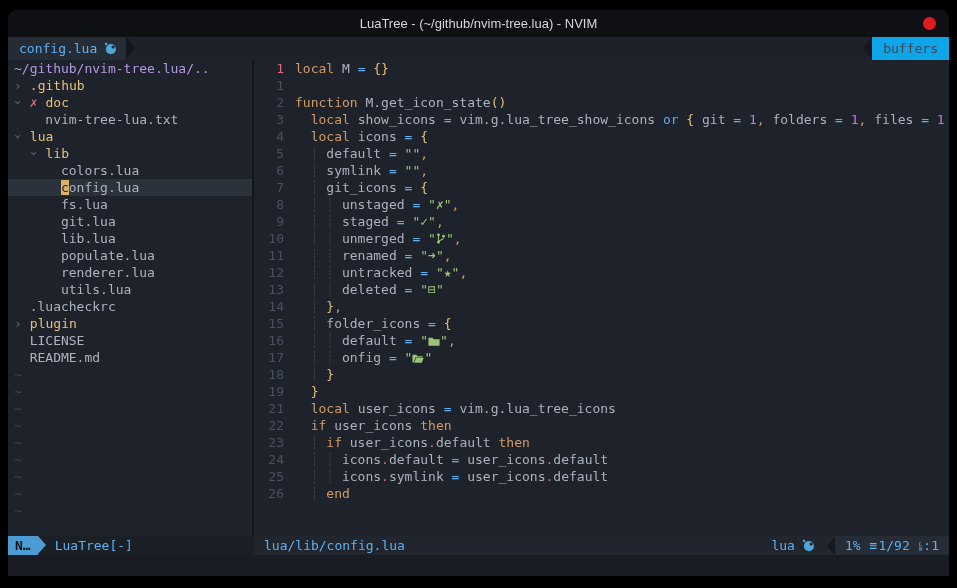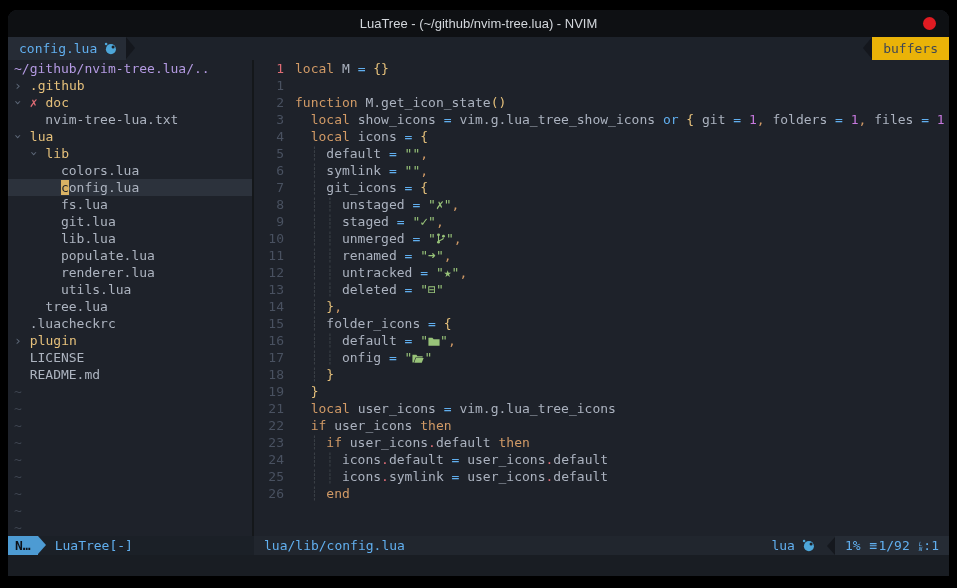--- a/index.html
+++ b/index.html
@@ -11,21 +11,21 @@
   .close-btn{position:absolute;right:13px;top:7px;width:13px;height:13px;border-radius:50%;background:#e01b22}
   
   .tabline{height:23px;background:#1d222a;display:flex;align-items:stretch;
            font:13px "DejaVu Sans Mono",monospace;flex:none}
   .tab{background:#262c36;color:#61afef;display:flex;align-items:center;gap:7px;padding:0 9px 0 11px}
   .tab-arrow{width:0;height:0;border-top:11.5px solid transparent;border-bottom:11.5px solid transparent;
              border-left:9px solid #14171d}
   .tl-spacer{flex:1}
   .buf-arrow{width:0;height:0;border-top:11.5px solid transparent;border-bottom:11.5px solid transparent;
              border-right:9px solid #14171d}
-  .buffers{background:#eab308;color:#3f4754;display:flex;align-items:center;padding:0 11px}
+  .buffers{background:#0ea5e9;color:#3f4754;display:flex;align-items:center;padding:0 11px}
   
   .main{flex:1;display:flex;font:13px "DejaVu Sans Mono",monospace;line-height:17px;overflow:hidden}
   .tree{width:244px;flex:none;border-right:2px solid #14171a;overflow:hidden}
   .tree-row{height:17px;white-space:pre;padding-left:6px}
   .tree-row.current{background:#2c323c}
   .chev{color:#5d6878;display:inline-block;width:8px}
   .chev.open{transform:rotate(90deg)}
   .mark{color:#e06c75}
   .t-root{color:#b49ae2}
   .t-dir{color:#e5c07b}
@@ -94,21 +94,20 @@
         <div class="tree-row"><span class="chev open">›</span><span> </span><span class="t-dir">lua</span></div>
         <div class="tree-row"><span>  </span><span class="chev open">›</span><span> </span><span class="t-dir">lib</span></div>
         <div class="tree-row"><span>      </span><span class="t-file">colors.lua</span></div>
         <div class="tree-row current"><span>      </span><span class="cursor-block">c</span><span class="t-file">onfig.lua</span></div>
         <div class="tree-row"><span>      </span><span class="t-file">fs.lua</span></div>
         <div class="tree-row"><span>      </span><span class="t-file">git.lua</span></div>
         <div class="tree-row"><span>      </span><span class="t-file">lib.lua</span></div>
         <div class="tree-row"><span>      </span><span class="t-file">populate.lua</span></div>
         <div class="tree-row"><span>      </span><span class="t-file">renderer.lua</span></div>
         <div class="tree-row"><span>      </span><span class="t-file">utils.lua</span></div>
-        <div class="tree-row"><span>    </span><span class="t-file">tree.lua</span></div>
         <div class="tree-row"><span>  </span><span class="t-file">.luacheckrc</span></div>
         <div class="tree-row"><span class="chev">›</span><span> </span><span class="t-dir">plugin</span></div>
         <div class="tree-row"><span>  </span><span class="t-file">LICENSE</span></div>
         <div class="tree-row"><span>  </span><span class="t-file">README.md</span></div>
         <div class="tree-row"><span class="tilde">~</span></div>
         <div class="tree-row"><span class="tilde">~</span></div>
         <div class="tree-row"><span class="tilde">~</span></div>
         <div class="tree-row"><span class="tilde">~</span></div>
         <div class="tree-row"><span class="tilde">~</span></div>
         <div class="tree-row"><span class="tilde">~</span></div>

